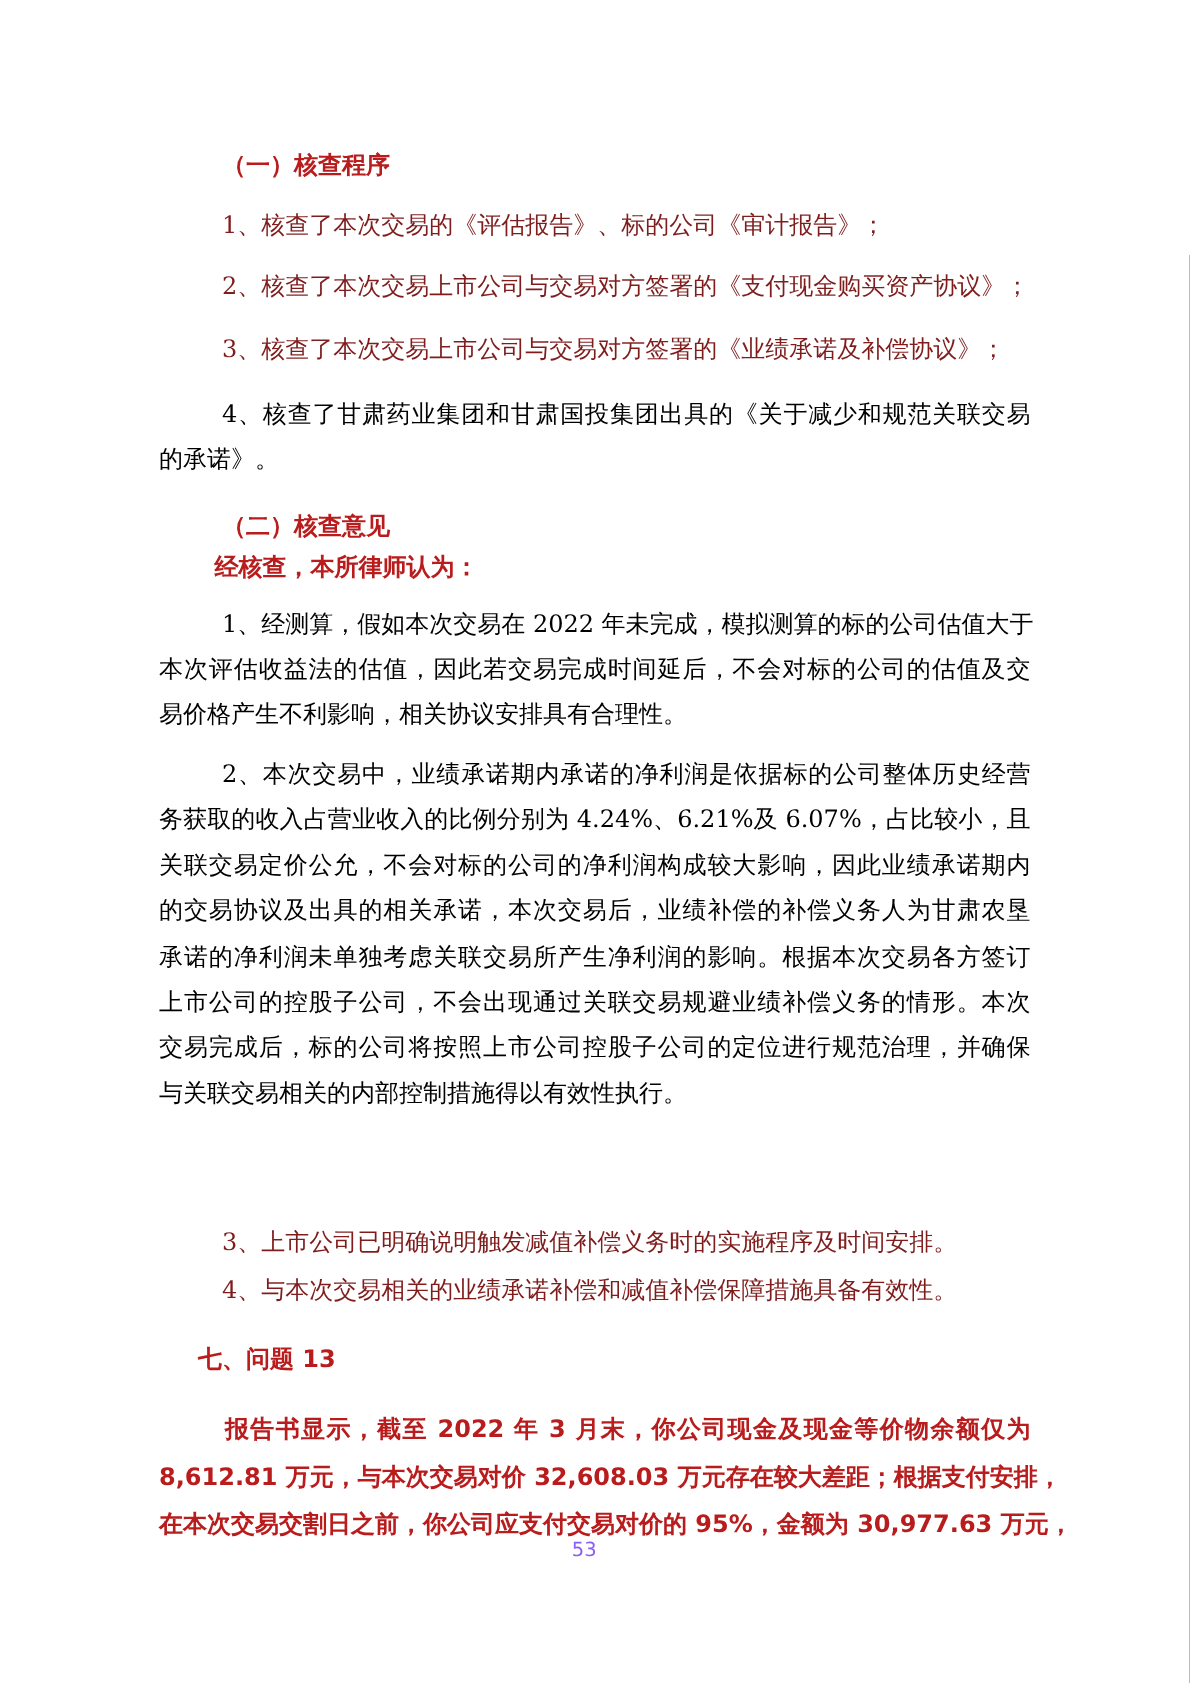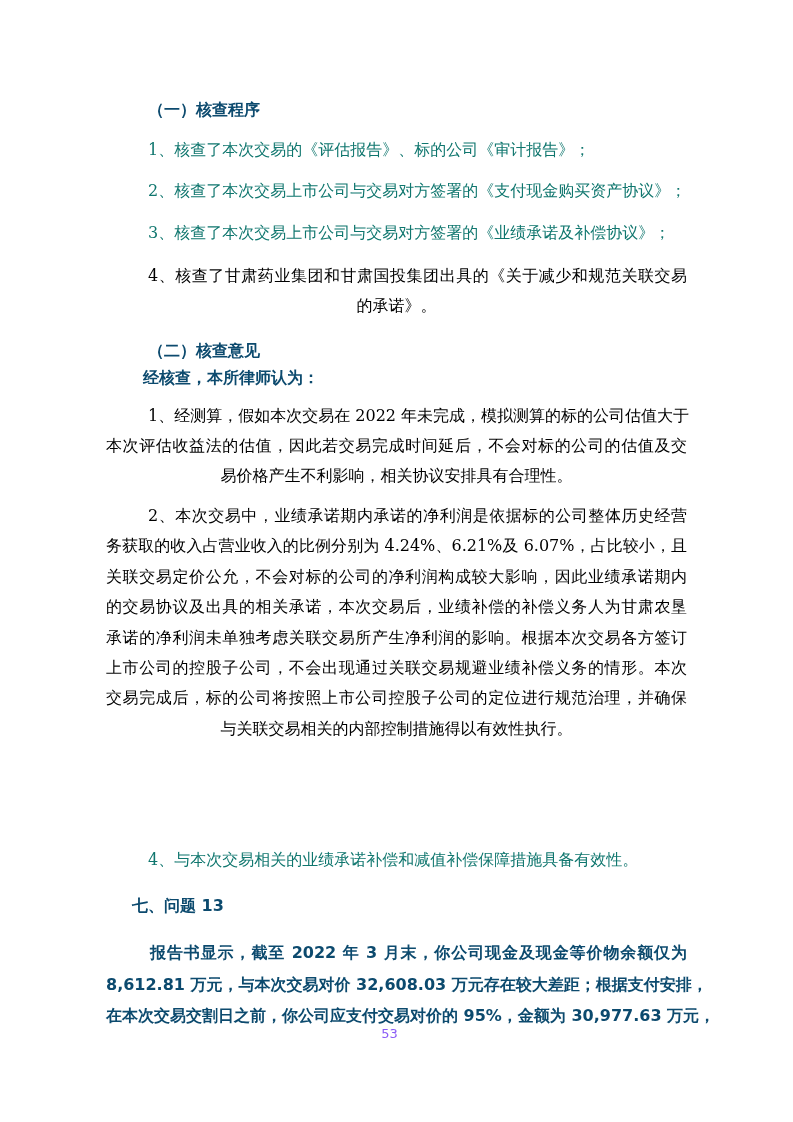--- a/index.html
+++ b/index.html
@@ -12,38 +12,38 @@
     font-family:"DejaVu Serif","Liberation Serif",serif;
     overflow:hidden;
   }
   .tx {
     position:absolute;
     left:106px; width:581px;
     font-size:16px;
     line-height:22px;
     height:22px;
     white-space:nowrap;
-    color:#0f766e;
+    color:#7f1d1d;
   }
   .para {
     position:absolute;
     left:106px; width:581px;
     font-size:16px;
     color:#000000;
   }
-  .para .ln { white-space:nowrap;text-align:center; }
+  .para .ln { white-space:nowrap; }
   .lh30  .ln { line-height:30px;   height:30px; }
   .lh304 .ln { line-height:30.4px; height:30.4px; }
   .lh317 .ln { line-height:31.7px; height:31.7px; }
   .jl { text-align:justify; text-align-last:justify; }
   .ind { padding-left:42px; }
   .hei {
     font-family:"DejaVu Sans","Liberation Sans",sans-serif;
     font-weight:bold;
-    color:#0c4a6e;
+    color:#b91c1c;
   }
   .pageno {
     position:absolute;
     left:0; width:779px;
     text-align:center;
     font-size:13px;
     line-height:16px;
     font-family:"DejaVu Sans","Liberation Sans",sans-serif;
     color:#8b5cf6;
   }
@@ -77,20 +77,21 @@
     <div class="ln jl ind">2、本次交易中，业绩承诺期内承诺的净利润是依据标的公司整体历史经营</div>
     <div class="ln jl">务获取的收入占营业收入的比例分别为 4.24%、6.21%及 6.07%，占比较小，且</div>
     <div class="ln jl">关联交易定价公允，不会对标的公司的净利润构成较大影响，因此业绩承诺期内</div>
     <div class="ln jl">的交易协议及出具的相关承诺，本次交易后，业绩补偿的补偿义务人为甘肃农垦</div>
     <div class="ln jl">承诺的净利润未单独考虑关联交易所产生净利润的影响。根据本次交易各方签订</div>
     <div class="ln jl">上市公司的控股子公司，不会出现通过关联交易规避业绩补偿义务的情形。本次</div>
     <div class="ln jl">交易完成后，标的公司将按照上市公司控股子公司的定位进行规范治理，并确保</div>
     <div class="ln">与关联交易相关的内部控制措施得以有效性执行。</div>
   </div>
 
+  <div class="tx ind" style="top:817px;">3、上市公司已明确说明触发减值补偿义务时的实施程序及时间安排。</div>
   <div class="tx ind" style="top:849px;">4、与本次交易相关的业绩承诺补偿和减值补偿保障措施具备有效性。</div>
 
   <div class="tx hei" style="top:895px; padding-left:26px;">七、问题 13</div>
 
   <div class="para lh317 hei" style="top:937px;">
     <div class="ln jl" style="padding-left:44px;">报告书显示，截至 2022 年 3 月末，你公司现金及现金等价物余额仅为</div>
     <div class="ln jl">8,612.81 万元，与本次交易对价 32,608.03 万元存在较大差距；根据支付安排，</div>
     <div class="ln jl">在本次交易交割日之前，你公司应支付交易对价的 95%，金额为 30,977.63 万元，</div>
   </div>
 

